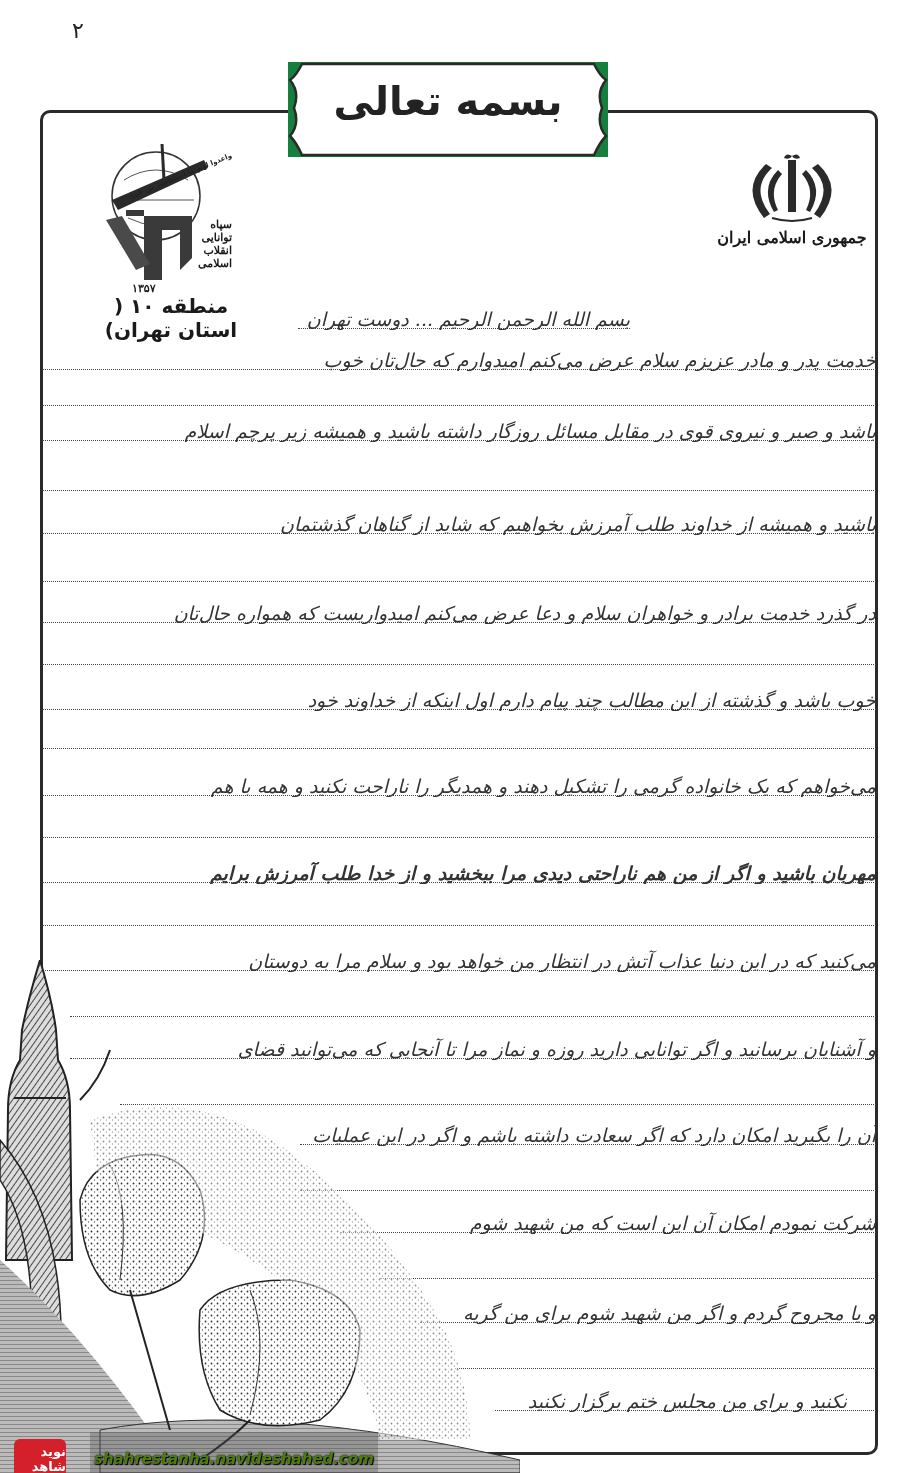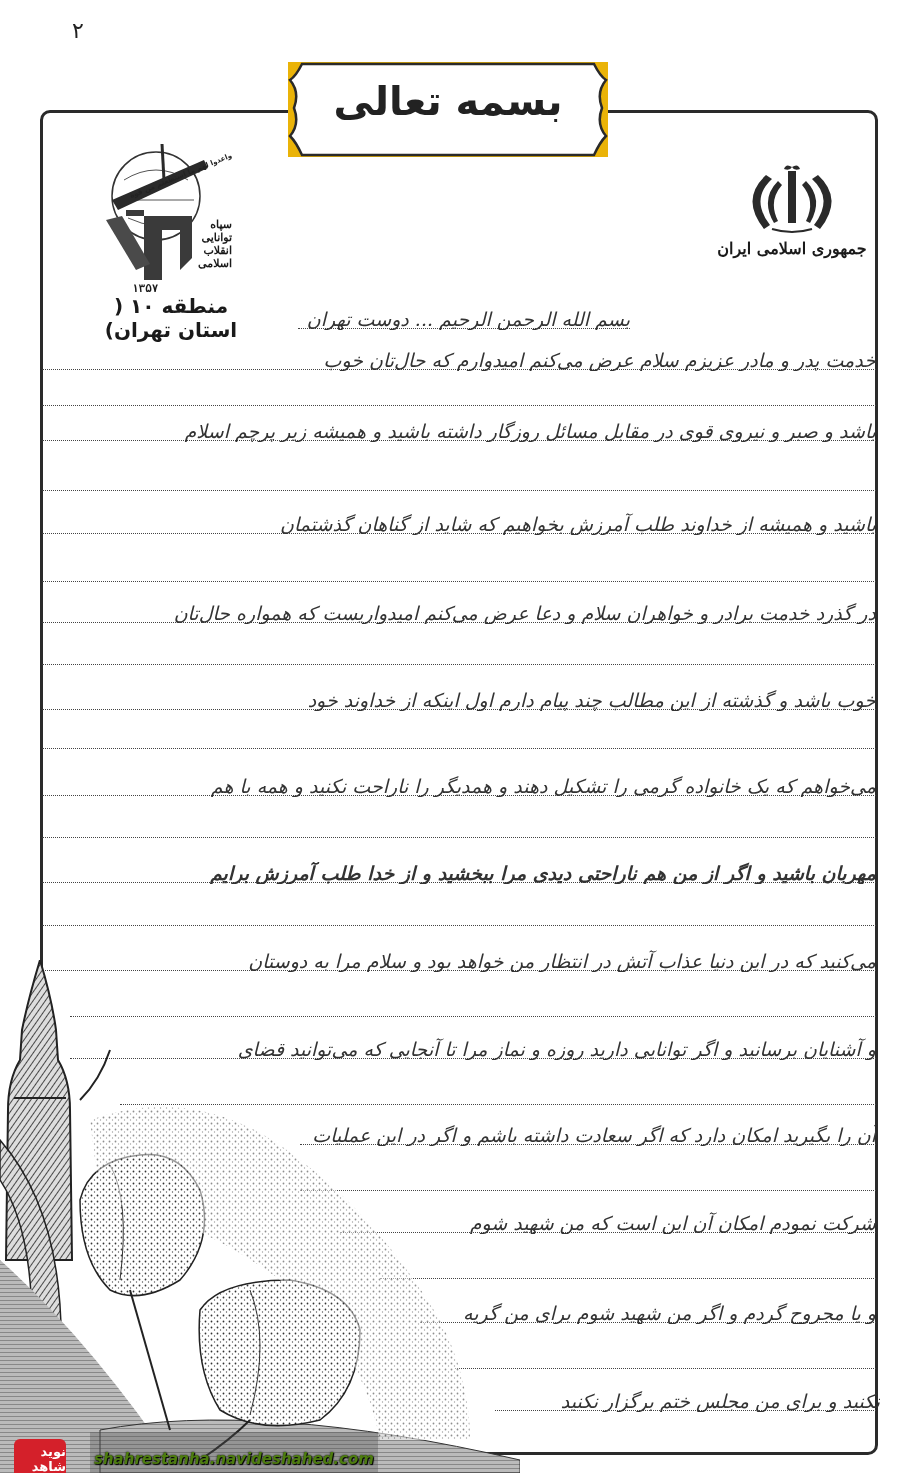--- a/index.html
+++ b/index.html
@@ -1,26 +1,26 @@
 <!DOCTYPE html>
 <html><head>
   <meta charset="utf-8">
   <style>
     html, body { margin: 0; padding: 0; background: #ffffff; }
     body { width: 900px; height: 1473px; position: relative; overflow: hidden; font-family: "DejaVu Serif", serif; color: #1a1a1a; }
     .page-number { position: absolute; left: 72px; top: 18px; font-size: 22px; font-family: "DejaVu Sans", sans-serif; color: #222; }
     .frame { position: absolute; left: 40px; top: 110px; width: 838px; height: 1345px; border: 3px solid #2a2a2a; border-radius: 10px; box-sizing: border-box; }
-    .title-cartouche { position: absolute; left: 288px; top: 62px; width: 320px; height: 95px; background: #eab308; z-index: 3; }
+    .title-cartouche { position: absolute; left: 288px; top: 62px; width: 320px; height: 95px; background: #15803d; z-index: 3; }
     .title-cartouche svg { position: absolute; left: 0; top: 0; }
     .title-text { position: absolute; left: 0; right: 0; top: 16px; text-align: center; font-size: 40px; font-weight: bold; direction: rtl; font-family: "DejaVu Sans", sans-serif; color: #222; letter-spacing: 1px; }
     .emblem-left { position: absolute; left: 84px; top: 140px; width: 180px; height: 180px; z-index: 2; }
     .irgc-text { position: absolute; left: 180px; top: 218px; font-size: 11px; line-height: 13px; direction: rtl; text-align: right; font-weight: bold; font-family: Liberation Sans, sans-serif; width: 50px; }
-    .irgc-year { position: absolute; left: 128px; top: 284px; font-size: 11px; font-weight: bold; font-family: Liberation Mono, monospace; }
+    .irgc-year { position: absolute; left: 128px; top: 284px; font-size: 11px; font-weight: bold; font-family: Liberation Sans, sans-serif; }
     .irgc-region { position: absolute; left: 86px; top: 294px; width: 170px; text-align: center; font-size: 20px; font-weight: bold; direction: rtl; font-family: "DejaVu Sans", sans-serif; }
-    .emblem-right { position: absolute; left: 712px; top: 159px; width: 160px; height: 110px; z-index: 2; }
+    .emblem-right { position: absolute; left: 712px; top: 148px; width: 160px; height: 110px; z-index: 2; }
     .iran-text { position: absolute; left: 0; right: 0; top: 80px; text-align: center; font-size: 16px; font-weight: bold; direction: rtl; font-family: "DejaVu Serif", serif; }
     .line { position: absolute; height: 0; border-top: 1.5px dotted #444; }
     .hw { position: absolute; direction: rtl; text-align: right; font-family: "DejaVu Serif", serif; font-style: italic; font-size: 19px; color: #333; white-space: nowrap; overflow: hidden; }
     .decor { position: absolute; left: 0; top: 960px; width: 520px; height: 513px; z-index: 1; }
     .watermark { position: absolute; left: 14px; top: 1432px; z-index: 4; display: flex; align-items: center; }
     .wm-logo { width: 52px; height: 40px; background: #d4202a; border-radius: 6px; color: #fff; font-size: 13px; font-weight: bold; display: flex; align-items: center; justify-content: center; font-family: "DejaVu Sans", sans-serif; direction: rtl; }
     .wm-url { margin-left: 24px; font-family: "DejaVu Sans", sans-serif; font-size: 15px; font-weight: bold; color: #4d7c0f; font-style: italic; text-shadow: 0 0 2px #000, 1px 1px 1px #000; background: rgba(80,80,80,0.35); padding: 18px 4px; }
   </style>
 </head>
 <body>
@@ -102,21 +102,21 @@
 <div class="hw" style="left:42px; width:834px; top:513px;">باشید و همیشه از خداوند طلب آمرزش بخواهیم که شاید از گناهان گذشتمان</div>
 <div class="hw" style="left:42px; width:834px; top:602px;">در گذرد خدمت برادر و خواهران سلام و دعا عرض می‌کنم امیدواریست که همواره حال‌تان</div>
 <div class="hw" style="left:42px; width:834px; top:689px;">خوب باشد و گذشته از این مطالب چند پیام دارم اول اینکه از خداوند خود</div>
 <div class="hw" style="left:42px; width:834px; top:775px;">می‌خواهم که یک خانواده گرمی را تشکیل دهند و همدیگر را ناراحت نکنید و همه با هم</div>
 <div class="hw" style="left:42px; width:834px; top:862px;font-weight:bold;">مهربان باشید و اگر از من هم ناراحتی دیدی مرا ببخشید و از خدا طلب آمرزش برایم</div>
 <div class="hw" style="left:42px; width:834px; top:950px;">می‌کنید که در این دنیا عذاب آتش در انتظار من خواهد بود و سلام مرا به دوستان</div>
 <div class="hw" style="left:70px; width:806px; top:1038px;">و آشنایان برسانید و اگر توانایی دارید روزه و نماز مرا تا آنجایی که می‌توانید قضای</div>
 <div class="hw" style="left:120px; width:756px; top:1124px;">آن را بگیرید امکان دارد که اگر سعادت داشته باشم و اگر در این عملیات</div>
 <div class="hw" style="left:340px; width:536px; top:1212px;">شرکت نمودم امکان آن این است که من شهید شوم</div>
 <div class="hw" style="left:420px; width:456px; top:1302px;">و یا مجروح گردم و اگر من شهید شوم برای من گریه</div>
-<div class="hw" style="left:499px; width:381px; top:1390px;">نکنید و برای من مجلس ختم برگزار نکنید</div>
+<div class="hw" style="left:466px; width:381px; top:1390px;">نکنید و برای من مجلس ختم برگزار نکنید</div>
 
 <div class="decor">
   <svg width="520" height="513" viewBox="0 0 520 513">
     <defs>
       <pattern id="stipple" width="6" height="6" patternUnits="userSpaceOnUse">
         <rect width="6" height="6" fill="#fff"></rect>
         <circle cx="1.5" cy="1.5" r="0.9" fill="#333"></circle>
         <circle cx="4.5" cy="4" r="0.7" fill="#555"></circle>
       </pattern>
       <pattern id="hatch" width="5" height="5" patternUnits="userSpaceOnUse" patternTransform="rotate(35)">

